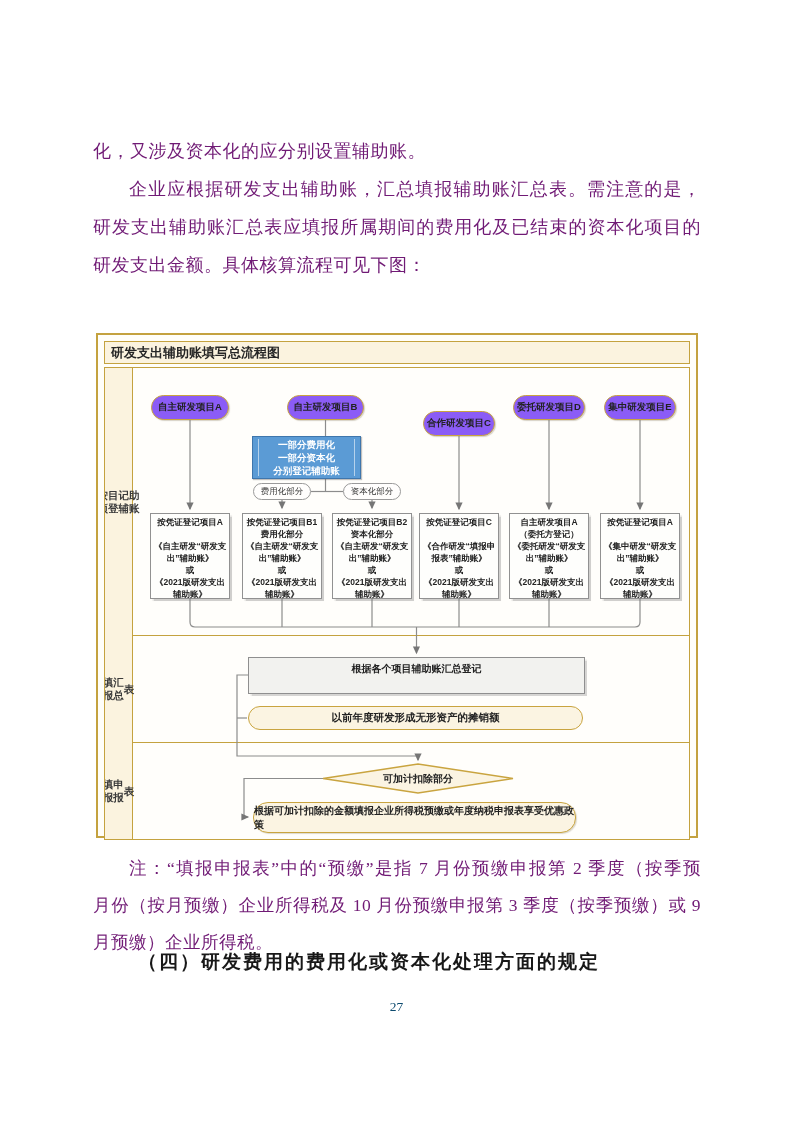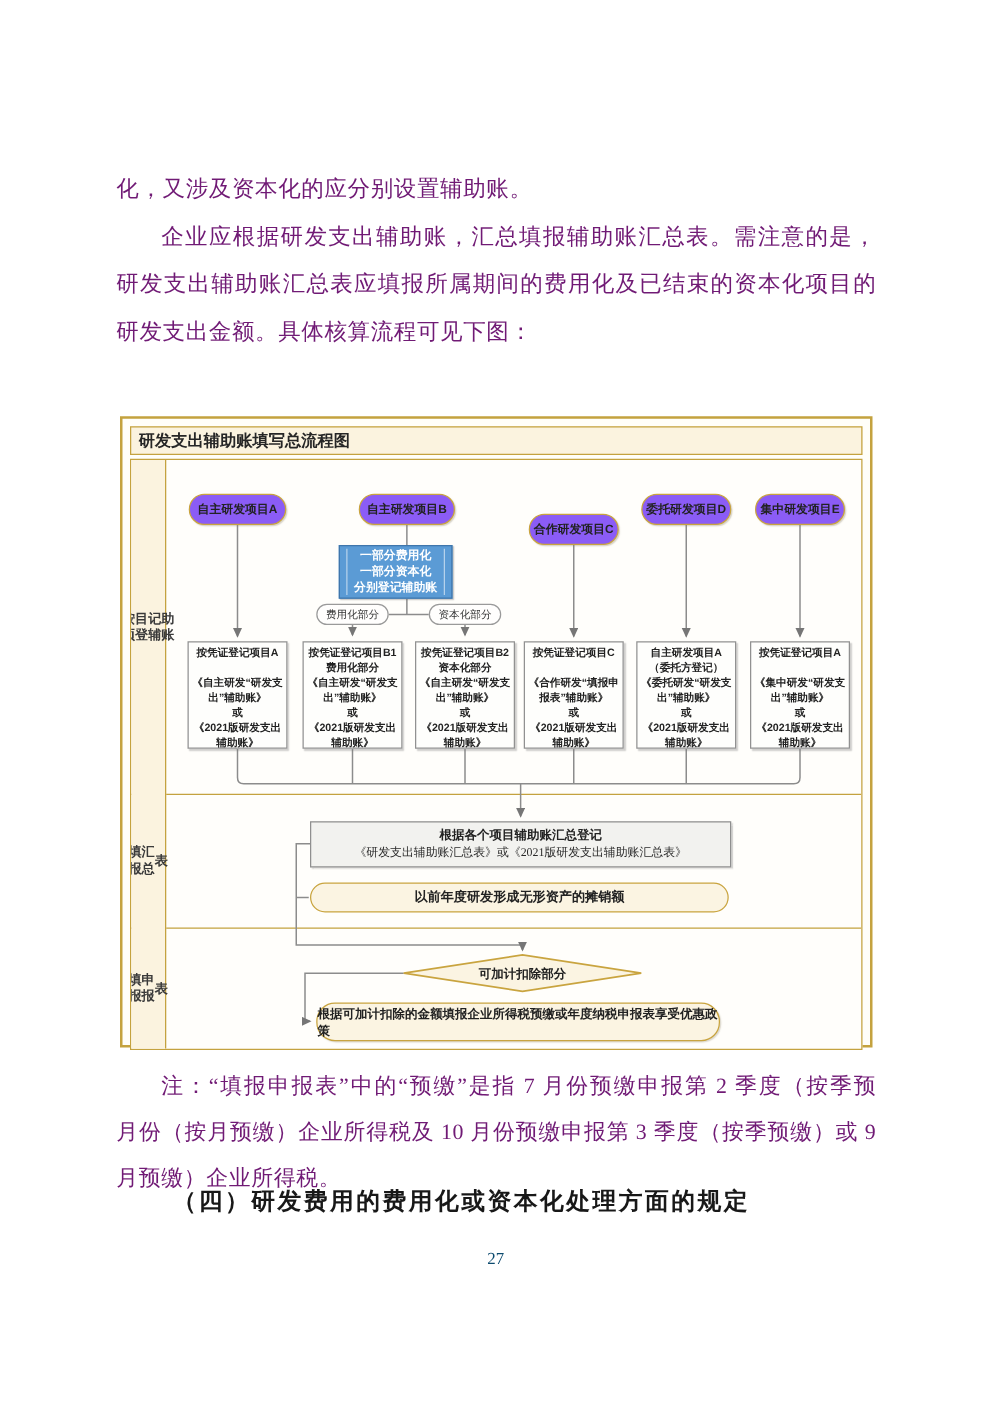--- a/index.html
+++ b/index.html
@@ -135,21 +135,21 @@
           </g>
           <polygon points="190,410.5 285,396 380,410.5 285,425" fill="#FBF4E2" stroke="#C9A43F" stroke-width="1.4"></polygon>
         </svg>
 
         <div class="node oval" style="left:18px;top:27px;width:78px;height:25px;">自主研发项目A</div>
         <div class="node oval" style="left:154px;top:27px;width:77px;height:25px;">自主研发项目B</div>
         <div class="node oval" style="left:290px;top:27px;width:72px;height:25px;margin-top:16px;">合作研发项目C</div>
         <div class="node oval" style="left:380px;top:27px;width:72px;height:25px;">委托研发项目D</div>
         <div class="node oval" style="left:471px;top:27px;width:72px;height:25px;">集中研发项目E</div>
 
-        <div class="node blue-box" style="left:138px;top:68px;width:91px;height:43px;">
+        <div class="node blue-box" style="left:119px;top:68px;width:109px;height:43px;">
           <span>一部分费用化</span>
           <span>一部分资本化</span>
           <span>分别登记辅助账</span>
         </div>
 
         <div class="node gray-oval" style="left:120px;top:115px;width:58px;height:17px;">费用化部分</div>
         <div class="node gray-oval" style="left:210px;top:115px;width:58px;height:17px;">资本化部分</div>
 
         <div class="node pbox" style="left:17px;top:145px;">
           <div>按凭证登记项目A</div>
@@ -189,21 +189,20 @@
         <div class="node pbox" style="left:467px;top:145px;">
           <div>按凭证登记项目A</div>
           <div class="sub"></div>
           <div>《集中研发“研发支出”辅助账》</div>
           <div>或</div>
           <div>《2021版研发支出辅助账》</div>
         </div>
 
         <div class="node sum-box" style="left:115px;top:289px;width:337px;height:37px;">
           <div class="l1">根据各个项目辅助账汇总登记</div>
-          <div class="l2">《研发支出辅助账汇总表》或《2021版研发支出辅助账汇总表》</div>
         </div>
 
         <div class="node dlabel" style="left:190px;top:396px;width:190px;height:29px;">可加计扣除部分</div>
 
         <div class="node amort" style="left:115px;top:338px;width:335px;height:24px;">以前年度研发形成无形资产的摊销额</div>
 
         <div class="node final-pill" style="left:120px;top:434px;width:323px;height:31px;">根据可加计扣除的金额填报企业所得税预缴或年度纳税申报表享受优惠政策</div>
       </div>
     </div>
   </div>

